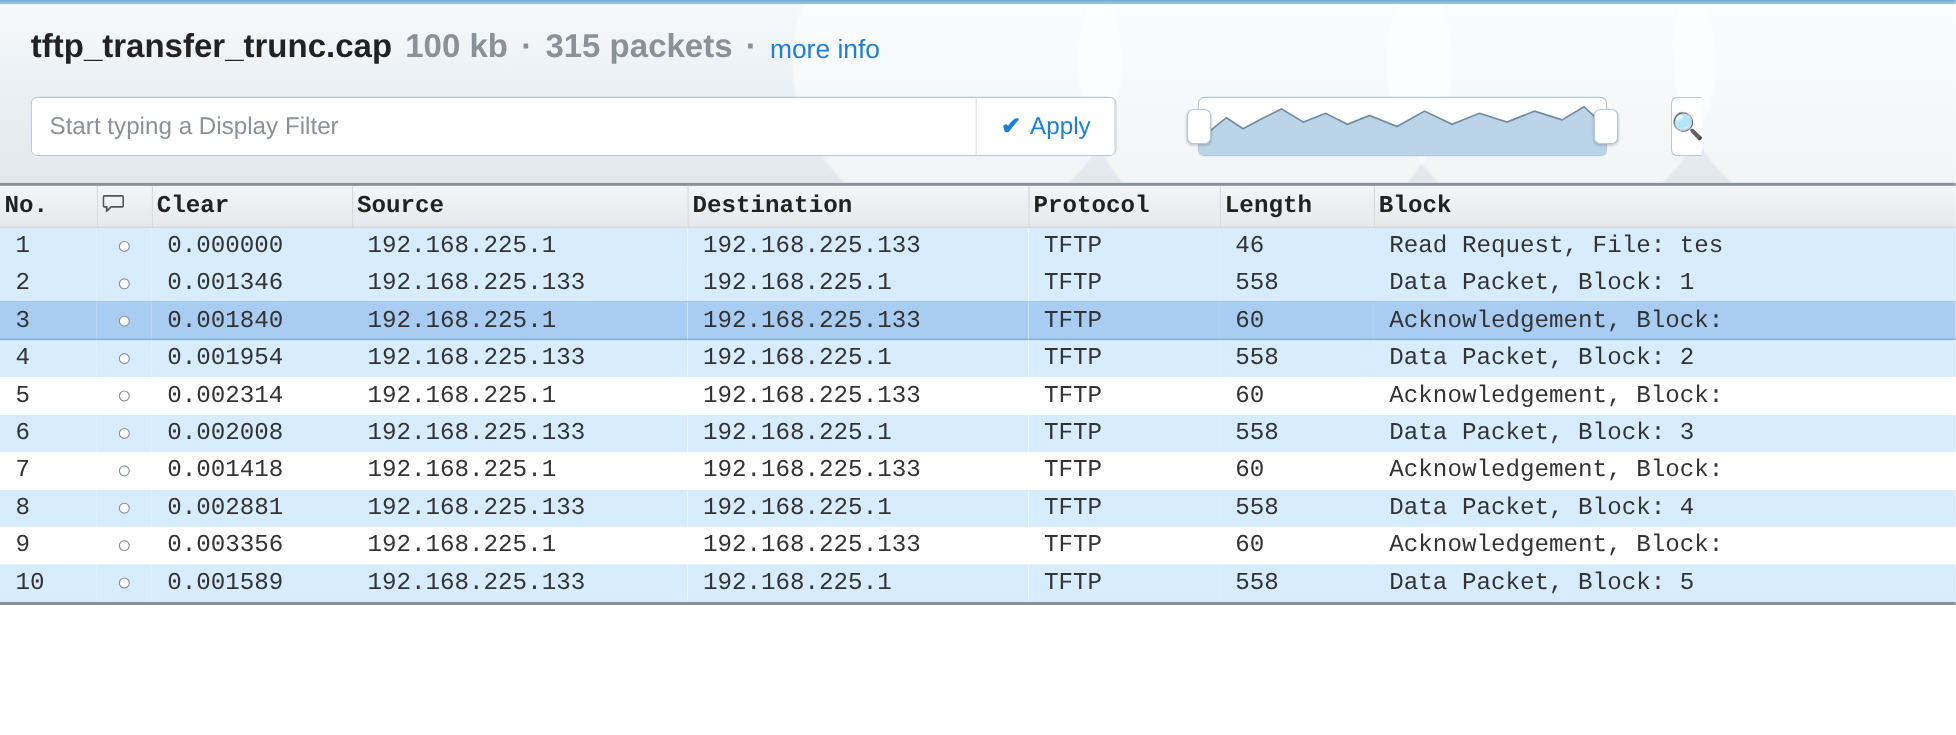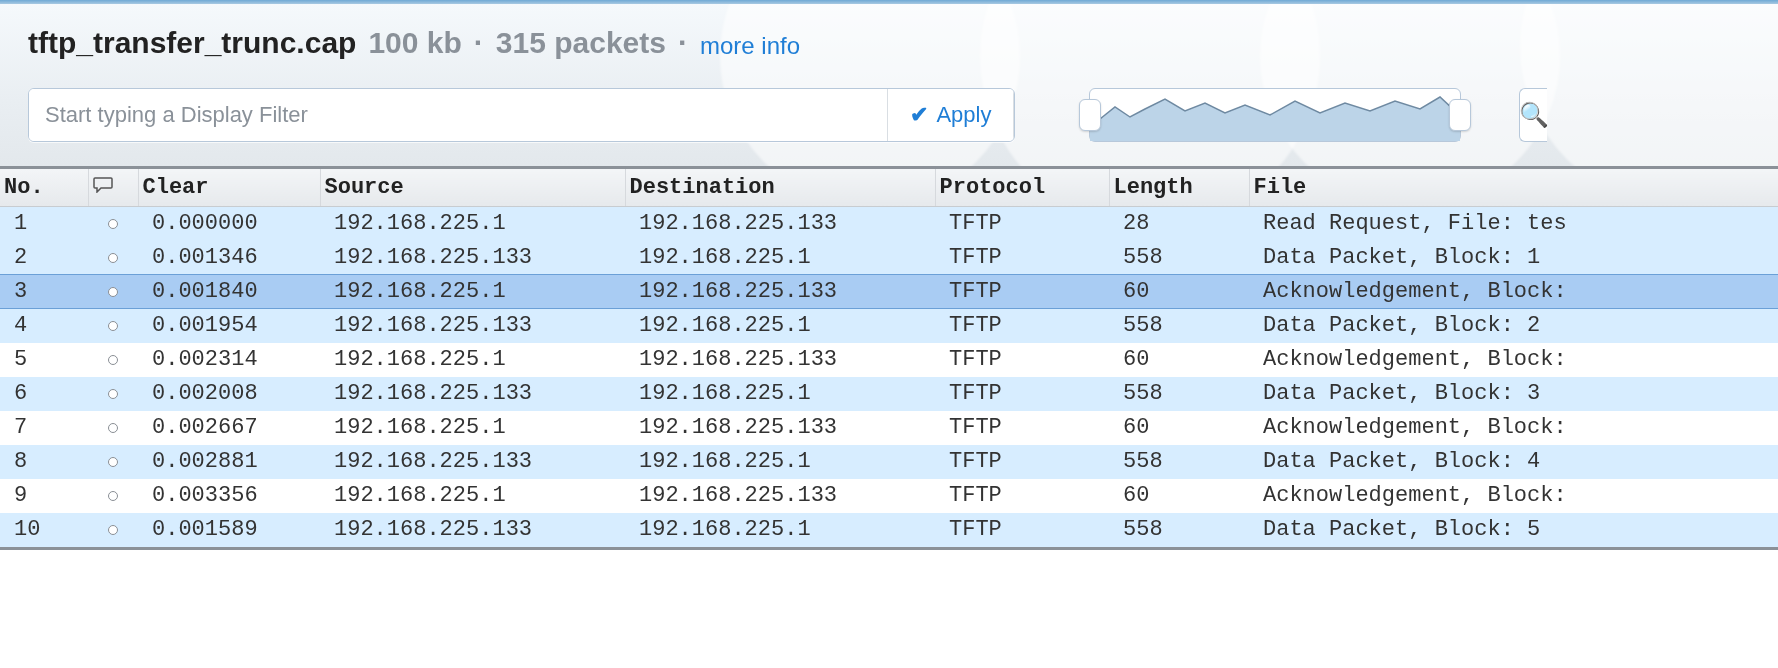--- a/index.html
+++ b/index.html
@@ -245,32 +245,32 @@
             <svg width="20" height="16" viewBox="0 0 20 16">
                 <path d="M2 1h16a1 1 0 0 1 1 1v8a1 1 0 0 1-1 1H8l-4 4v-4H2a1 1 0 0 1-1-1V2a1 1 0 0 1 1-1z" fill="none" stroke="#555" stroke-width="1.5"></path>
               </svg>
           </span>
         </th>
         <th>Clear</th>
         <th>Source</th>
         <th>Destination</th>
         <th>Protocol</th>
         <th>Length</th>
-        <th>File</th>
+        <th>Block</th>
       </tr>
     </thead>
     <tbody id="packet-rows">
         <tr class="tint">
           <td>1</td>
           <td class="center"><span class="comment-dot"></span></td>
           <td>0.000000</td>
           <td>192.168.225.1</td>
           <td>192.168.225.133</td>
           <td>TFTP</td>
-          <td>28</td>
+          <td>46</td>
           <td>Read Request, File: tes</td>
         </tr>
         <tr class="tint">
           <td>2</td>
           <td class="center"><span class="comment-dot"></span></td>
           <td>0.001346</td>
           <td>192.168.225.133</td>
           <td>192.168.225.1</td>
           <td>TFTP</td>
           <td>558</td>
@@ -312,21 +312,21 @@
           <td>0.002008</td>
           <td>192.168.225.133</td>
           <td>192.168.225.1</td>
           <td>TFTP</td>
           <td>558</td>
           <td>Data Packet, Block: 3</td>
         </tr>
         <tr class="plain">
           <td>7</td>
           <td class="center"><span class="comment-dot"></span></td>
-          <td>0.002667</td>
+          <td>0.001418</td>
           <td>192.168.225.1</td>
           <td>192.168.225.133</td>
           <td>TFTP</td>
           <td>60</td>
           <td>Acknowledgement, Block:</td>
         </tr>
         <tr class="tint">
           <td>8</td>
           <td class="center"><span class="comment-dot"></span></td>
           <td>0.002881</td>

